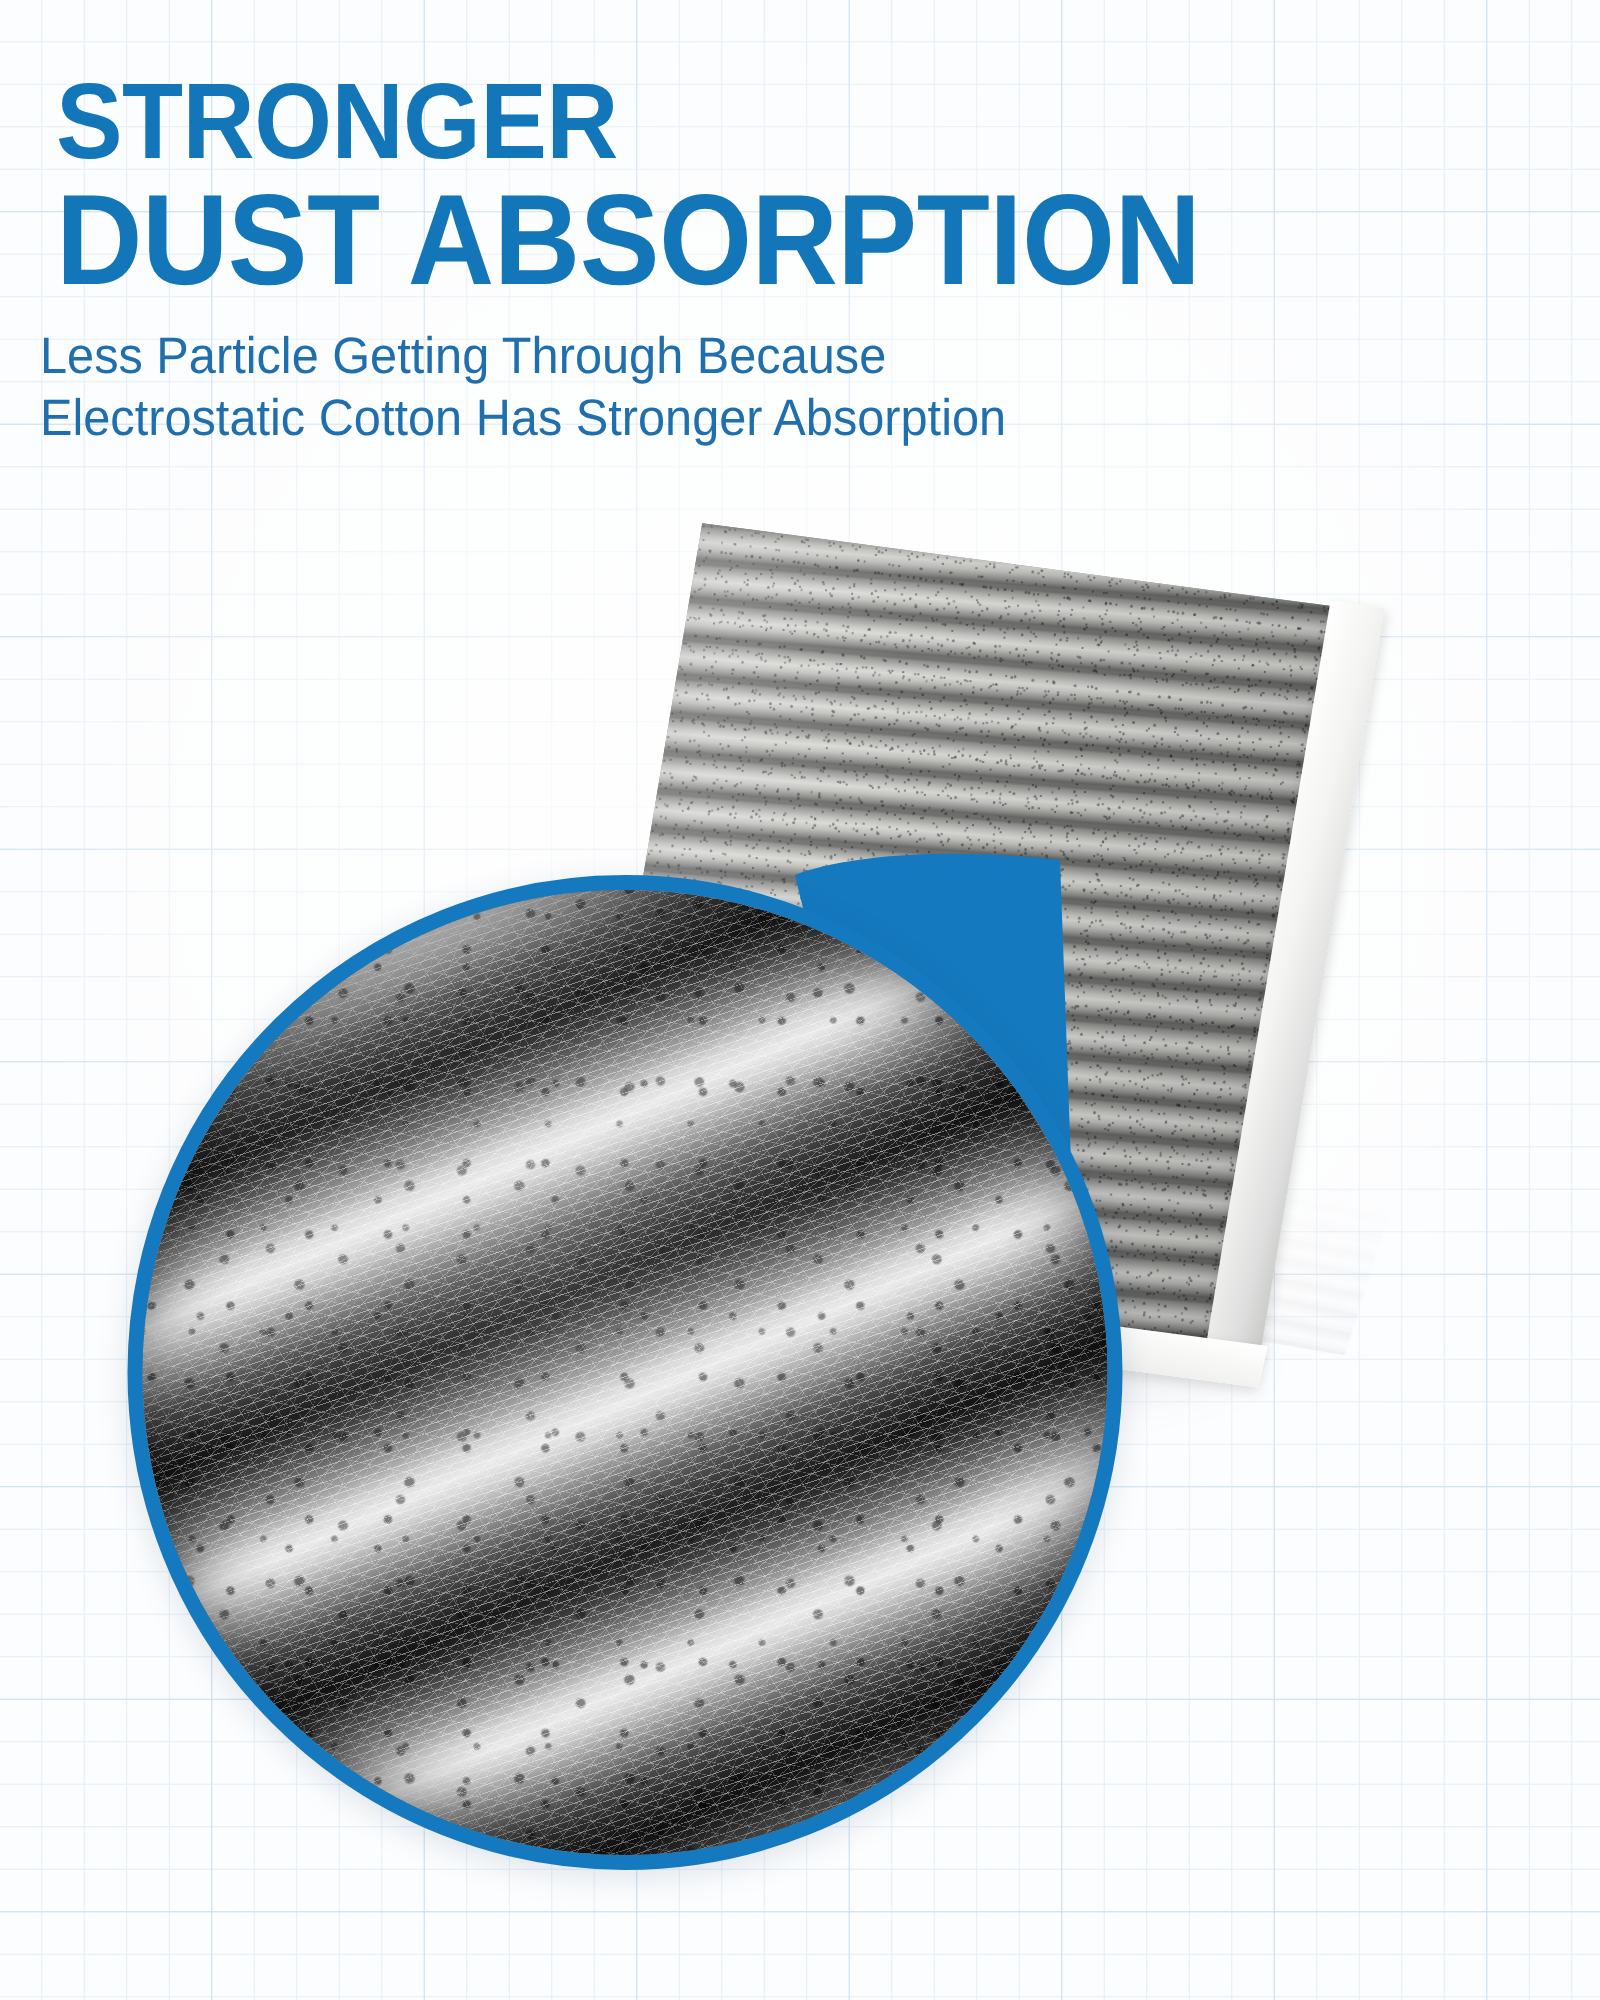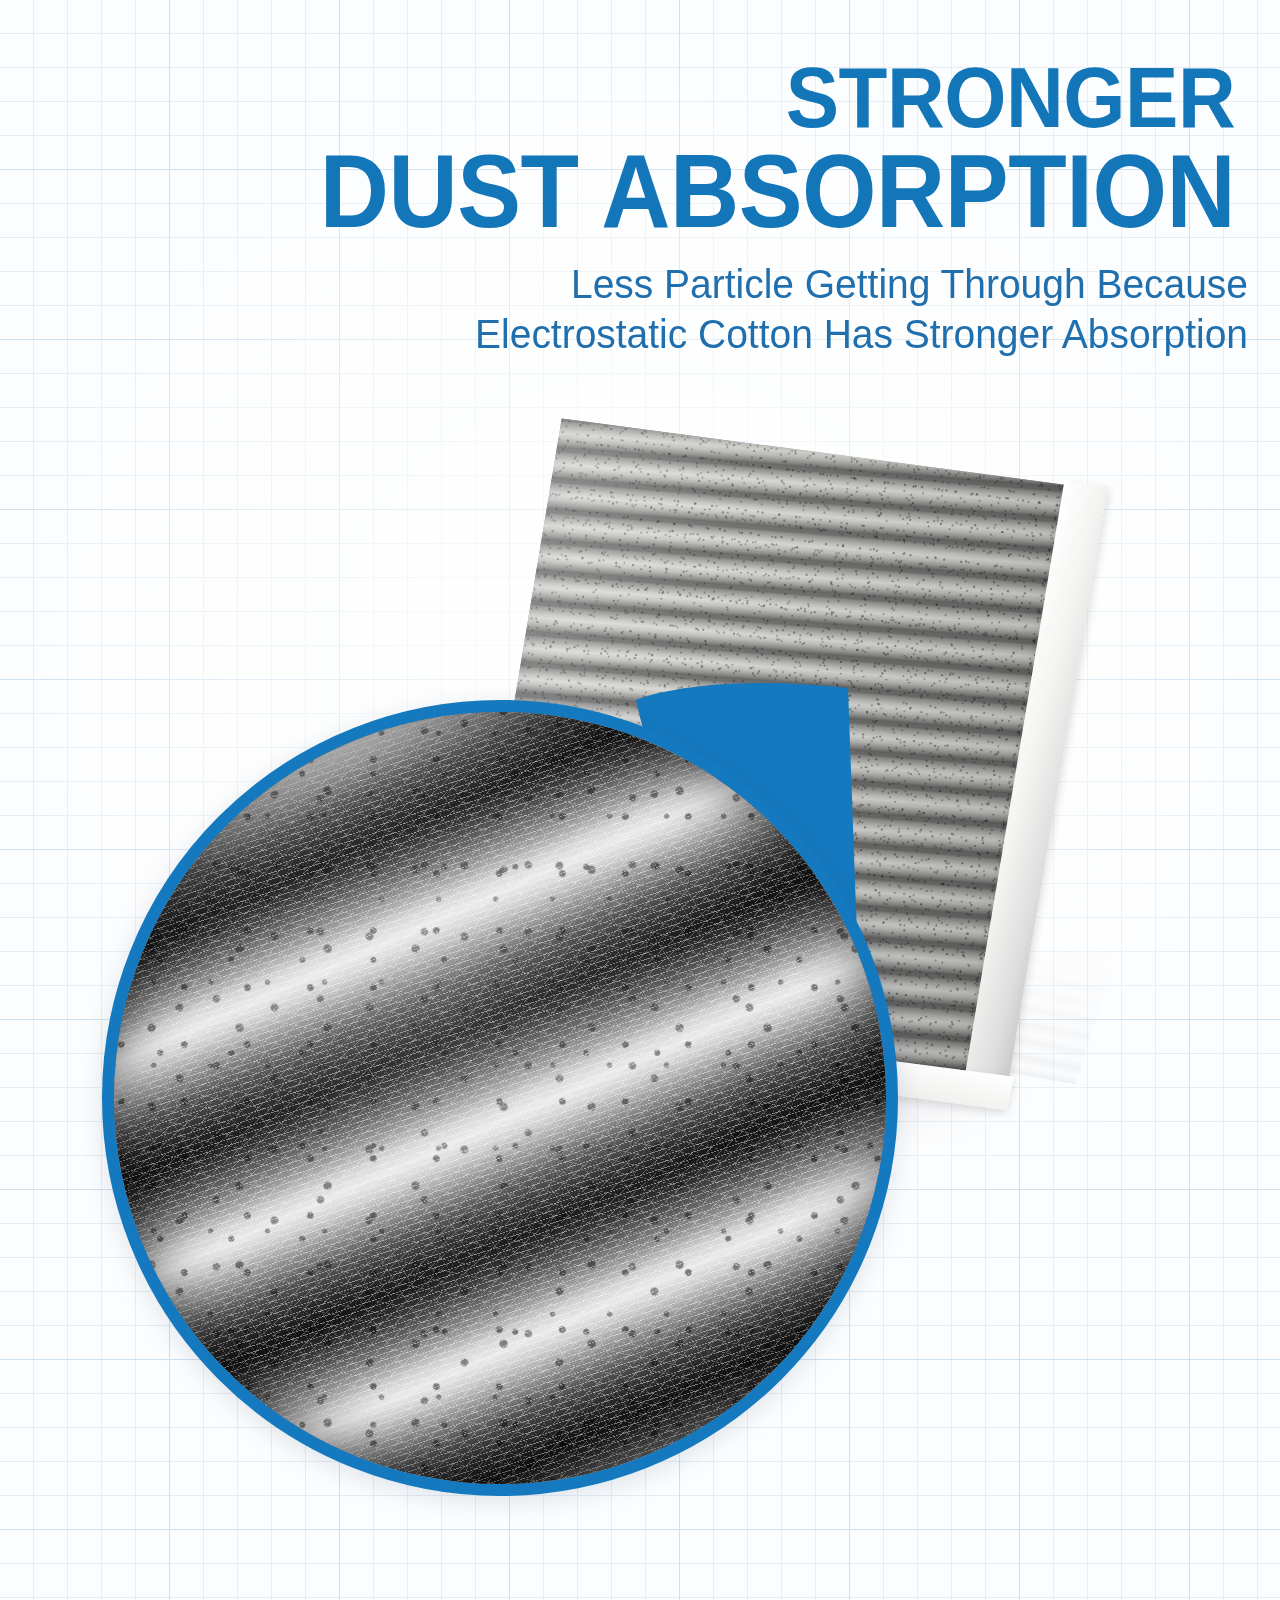--- a/index.html
+++ b/index.html
@@ -50,21 +50,21 @@
                 rgba(255,255,255,0.0) 75%);
     pointer-events: none;
   }
 
   
   .headline-block {
     position: absolute;
     top: 56px;
     left: 0;
     width: 1280px;
-    text-align: right;
+    text-align: left;
   }
   .headline {
     color: #1376b9;
     font-family: "Liberation Sans Narrow", "Liberation Sans", sans-serif;
     font-weight: 700;
     letter-spacing: -0.5px;
     line-height: 0.96;
     margin: 0;
   }
   .headline-l1 {

